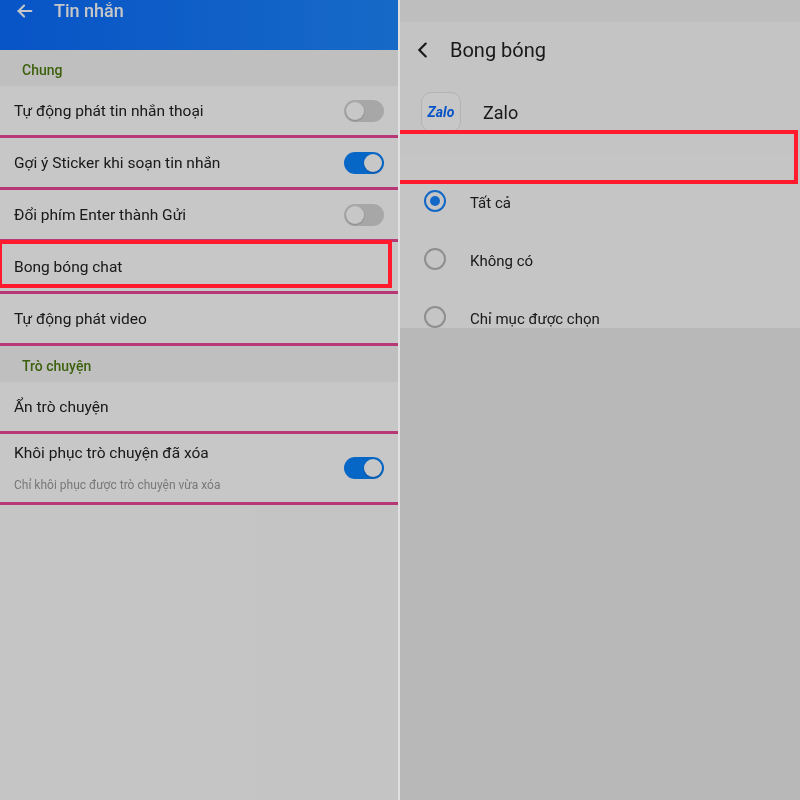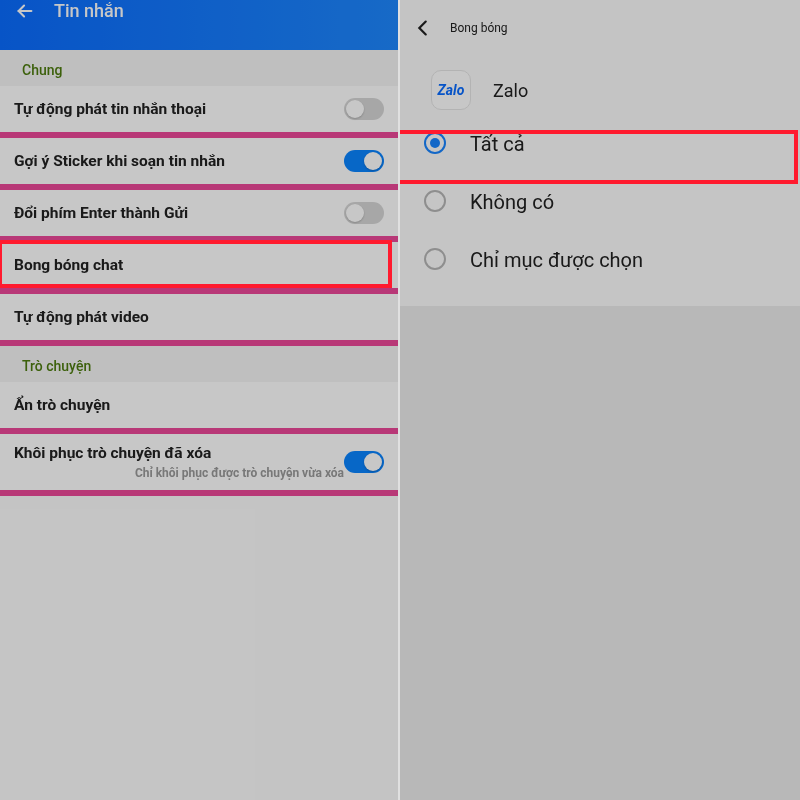--- a/index.html
+++ b/index.html
@@ -40,35 +40,33 @@
   .section-label {
     color: #4d7c0f;
     font-size: 14px;
     font-weight: 500;
     padding: 12px 22px 8px;
     background: #f5f5f5;
   }
   .row {
     min-height: 52px;
     background: #fff;
-    border-bottom: 6px solid #ec4899;
+    border-bottom: 3px solid #ec4899;
     display: flex;
     align-items: center;
     justify-content: space-between;
     padding: 10px 14px;
     font-size: 15.5px;
     color: #222;
-    font-weight: bold;
   }
   .row .main { flex: 1; }
   .row .sub {
     font-size: 12px;
     color: #9a9a9a;
-    margin-top: 4px;
-    text-align: right;
+    margin-top: 16px;
   }
   .toggle {
     width: 40px; height: 22px; border-radius: 11px;
     background: #d7d7d7; position: relative; flex-shrink: 0;
   }
   .toggle::after {
     content: ""; position: absolute; top: 2px; left: 2px;
     width: 18px; height: 18px; border-radius: 50%;
     background: #fff; box-shadow: 0 1px 2px rgba(0,0,0,0.2);
   }
@@ -81,49 +79,50 @@
     pointer-events: none;
   }
   
   .pane-right { background: #f4f4f4; }
   .sys-header {
     height: 56px;
     background: #fcfcfc;
     display: flex;
     align-items: center;
     padding: 0 12px;
-    font-size: 12px;
-    color: #222;
+    font-size: 20px;
+    color: #222;
+    margin-top: 22px;
   }
   .sys-header .chev { width: 22px; height: 22px; margin-right: 16px; }
   .app-row {
     display: flex; align-items: center;
-    padding: 14px 31px 22px;
+    padding: 14px 21px 22px;
     background: #fcfcfc;
     font-size: 18px;
     color: #222;
   }
   .app-icon {
     width: 40px; height: 40px; border-radius: 10px;
     background: #fff; border: 1px solid #e6e6e6;
     display: flex; align-items: center; justify-content: center;
     margin-right: 22px;
     font-weight: 700; font-style: italic; font-size: 14px;
     color: #0a6cff;
   }
   .card {
     background: #fdfdfd;
     margin: 0;
     overflow: hidden;
   }
   .radio-row {
     height: 58px;
-    display: flex; align-items: flex-start;
+    display: flex; align-items: flex-end;
     padding: 0 24px;
-    font-size: 20px;
+    font-size: 15px;
     color: #222;
     background: #fdfdfd;
   }
   .radio {
     width: 22px; height: 22px; border-radius: 50%;
     border: 2px solid #b7b7b7; margin-right: 24px;
     display: flex; align-items: center; justify-content: center;
     flex-shrink: 0;
   }
   .radio.sel { border-color: #1985ff; }

